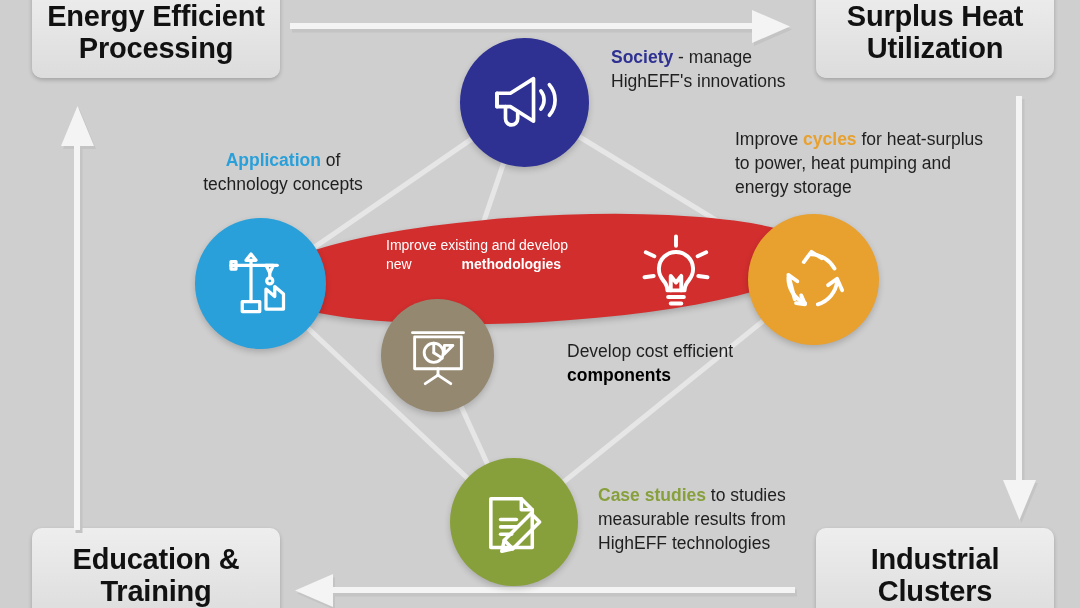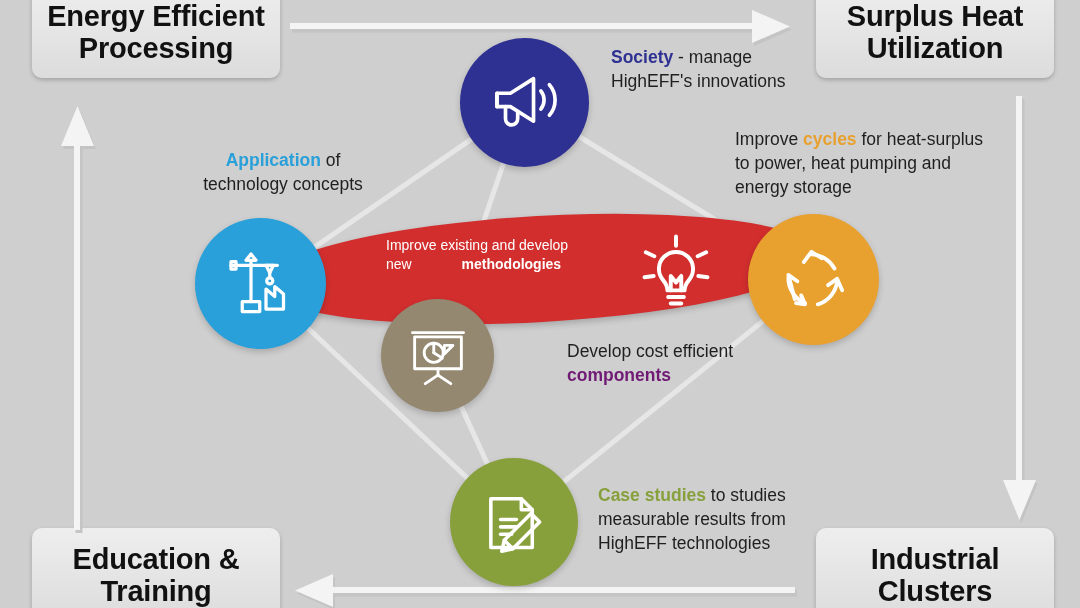--- a/index.html
+++ b/index.html
@@ -78,21 +78,21 @@
     color:#1f1f1f;
   }
   .callout .hl{font-weight:bold;}
   #txt-society{left:594px;top:46px;width:230px;margin-left:17px;}
   #txt-society .hl{color:#2e3192;}
   #txt-cycles{left:735px;top:128px;width:290px;}
   #txt-cycles .hl{color:#e8a02e;margin-top:7px;}
   #txt-application{left:178px;top:149px;width:210px;text-align:center;}
   #txt-application .hl{color:#29a0da;}
   #txt-components{left:524px;top:340px;width:220px;margin-left:43px;}
-  #txt-components .hl{color:#701a75;}
+  #txt-components .hl{color:#000000;}
   #txt-casestudies{left:598px;top:484px;width:230px;}
   #txt-casestudies .hl{color:#87a03c;}
   #txt-methodologies{
     position:absolute;left:386px;top:236px;width:260px;
     font-size:14px;line-height:1.38;color:#ffffff;
   }
   #txt-methodologies .hl{font-weight:bold;color:#ffffff;margin-left:46px;}
   .cl-line{display:block;}
 </style>
 </head>

